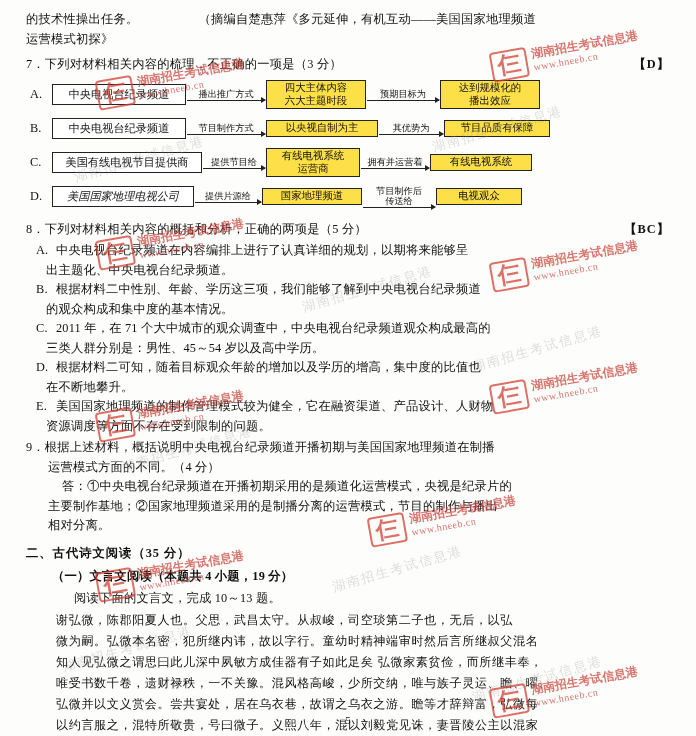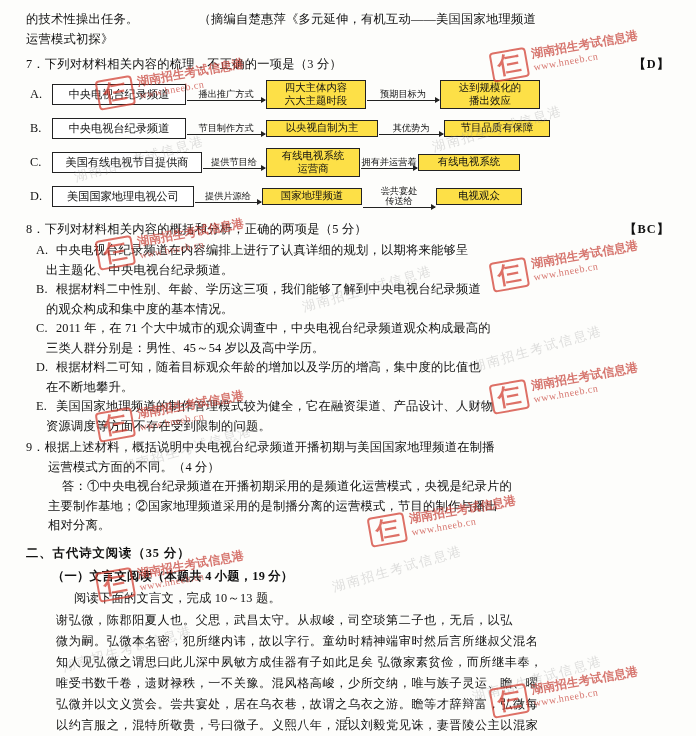--- a/index.html
+++ b/index.html
@@ -241,37 +241,37 @@
 
     <div class="drow">
       <span class="dlabel">C.</span>
       <span class="boxsm" style="width:136px;">美国有线电视节目提供商</span>
       <span class="arrow" style="width:62px;">
         <span class="cap">提供节目给</span>
         <span class="ln"></span>
       </span>
       <span class="box2" style="width:80px;white-space:pre-line;">有线电视系统
 运营商</span>
-      <span class="arrow" style="width:56px;">
+      <span class="arrow" style="width:68px;">
         <span class="cap">拥有并运营着</span>
         <span class="ln"></span>
       </span>
       <span class="box2" style="width:88px;">有线电视系统</span>
     </div>
 
     <div class="drow">
       <span class="dlabel">D.</span>
-      <span class="boxsm" style="width:128px;">美国国家地理电视公司</span>
+      <span class="boxsm" style="width:128px;font-style:italic;">美国国家地理电视公司</span>
       <span class="arrow" style="width:66px;">
         <span class="cap">提供片源给</span>
         <span class="ln"></span>
       </span>
       <span class="box2" style="width:86px;">国家地理频道</span>
       <span class="arrow" style="width:72px;">
-        <span class="cap" style="white-space:pre-line;text-align:center;">尝共宴处
+        <span class="cap" style="white-space:pre-line;text-align:center;">节目制作后
 传送给</span>
         <span class="ln"></span>
       </span>
       <span class="box2" style="width:72px;">电视观众</span>
     </div>
   </div>
 
   <div class="q-head txt" style="padding-top:4px;">
     <span class="qtext">8．下列对材料相关内容的概括和分析，正确的两项是（5 分）</span>
     <span class="ans">【BC】</span>

